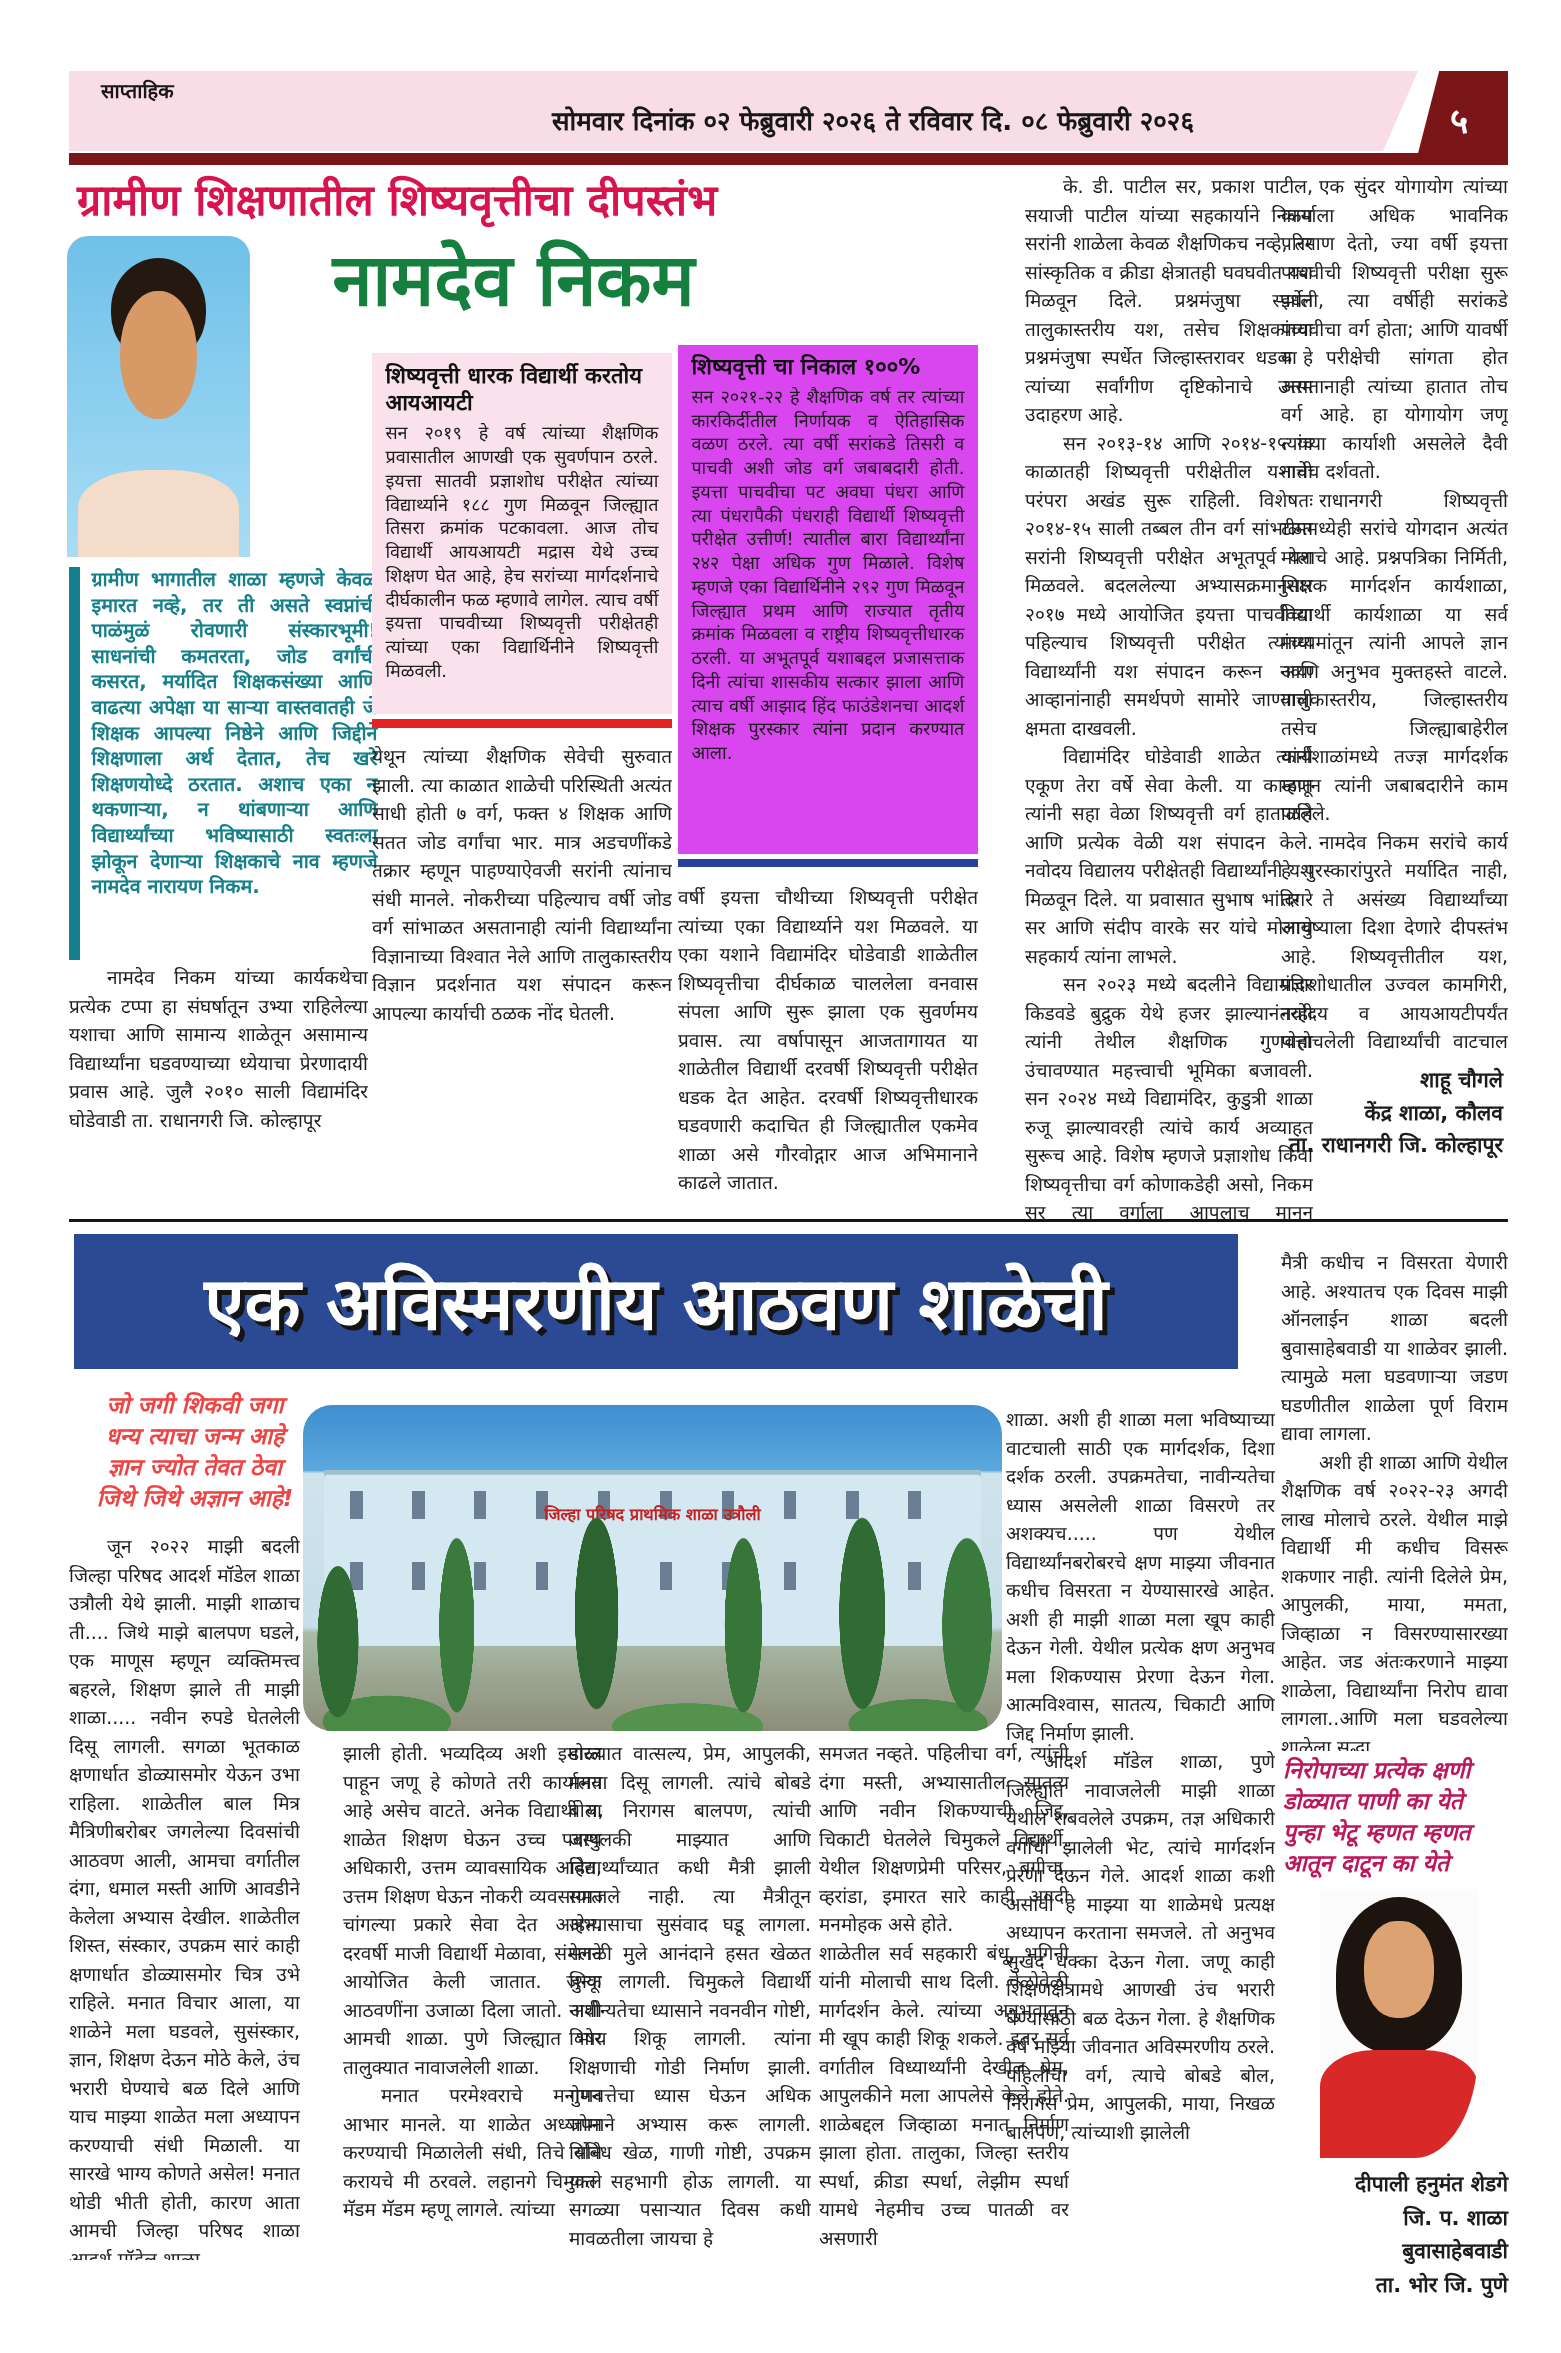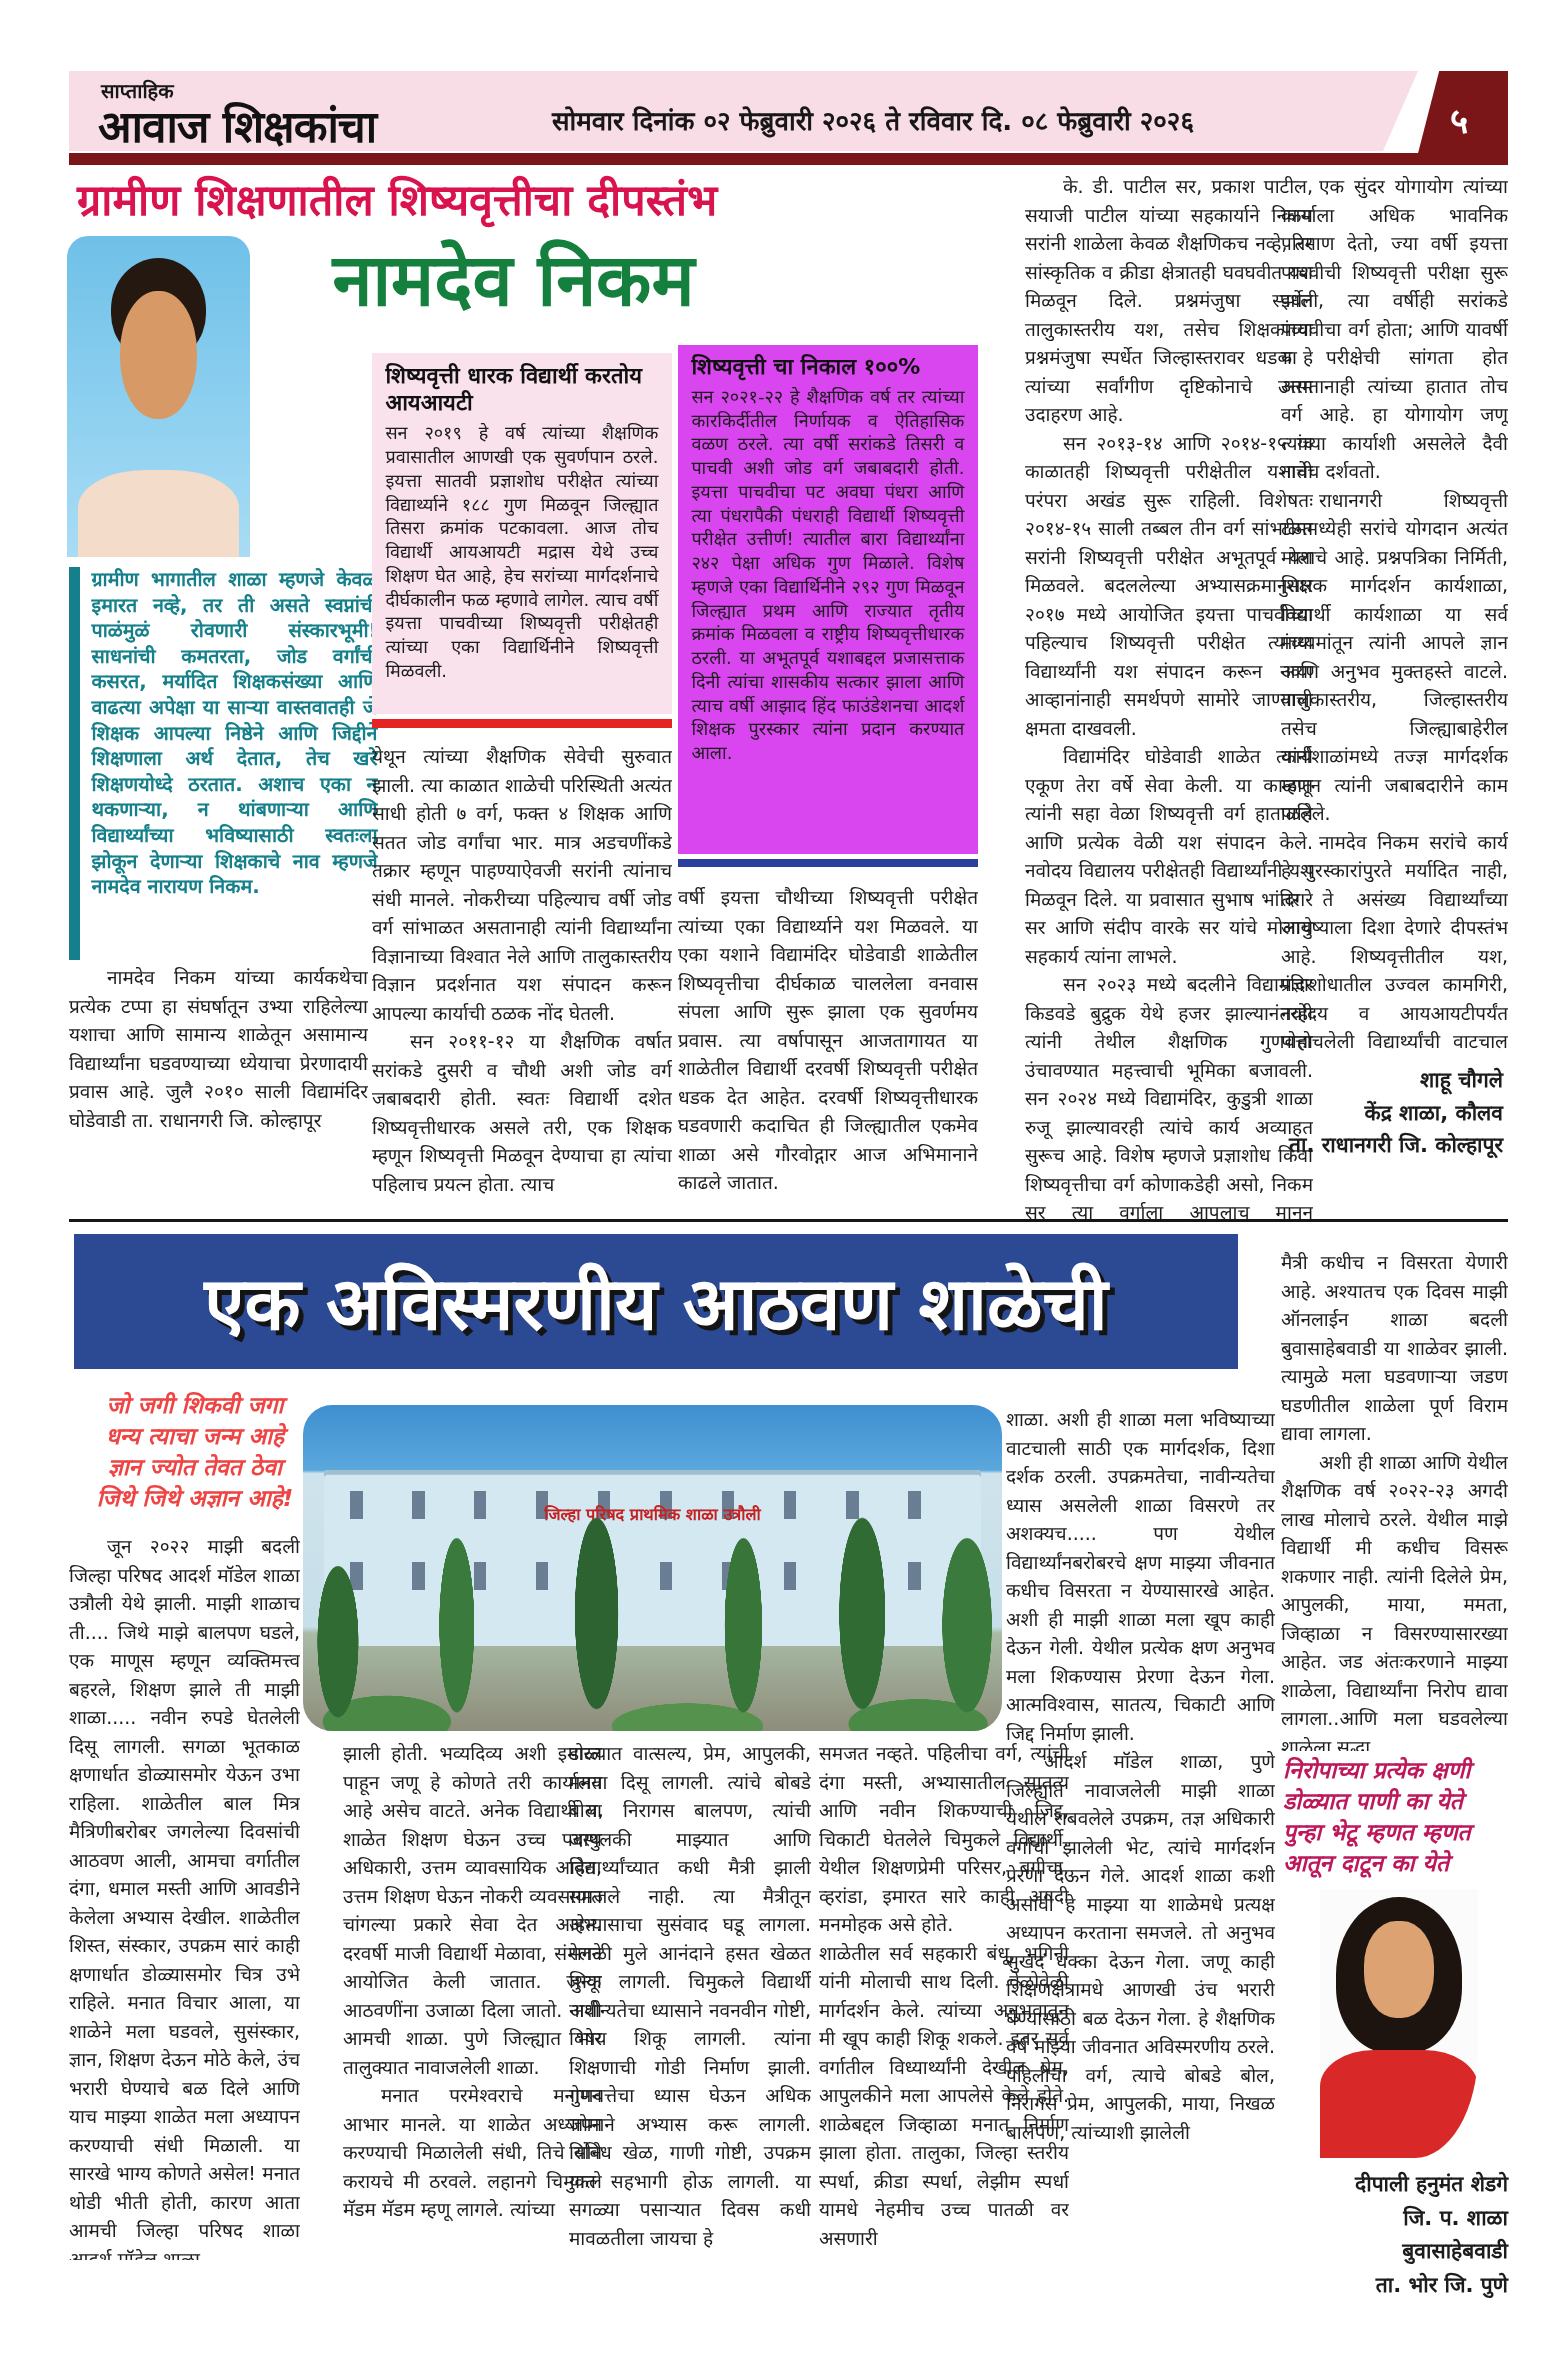--- a/index.html
+++ b/index.html
@@ -87,21 +87,20 @@
   #a2-col4{left:819px;top:1739px;width:250px;height:523px;}
 </style>
 </head>
 <body>
 
 <div id="page">
 
   <div class="abs" id="masthead-bg"></div>
   <div class="abs" id="pagenum-box"></div>
   <div class="abs" id="weekly-label">साप्ताहिक</div>
-  <div class="abs" id="paper-name">आवाज शिक्षकांचा</div>
   <div class="abs" id="date-line">सोमवार दिनांक ०२ फेब्रुवारी २०२६ ते रविवार दि. ०८ फेब्रुवारी २०२६</div>
   <div class="abs" id="pagenum">५</div>
   <div class="abs" id="top-rule"></div>
 
   <div>
     <div class="abs" id="a1-headline">ग्रामीण शिक्षणातील शिष्यवृत्तीचा दीपस्तंभ</div>
     <div class="abs" id="a1-subheadline">नामदेव निकम</div>
 
     <div class="abs" id="a1-photo">
       <div class="man-hair"></div>
@@ -112,21 +111,20 @@
     <div class="abs just ovh" id="a1-intro">ग्रामीण भागातील शाळा म्हणजे केवळ इमारत नव्हे, तर ती असते स्वप्नांची पाळंमुळं रोवणारी संस्कारभूमी! साधनांची कमतरता, जोड वर्गांची कसरत, मर्यादित शिक्षकसंख्या आणि वाढत्या अपेक्षा या साऱ्या वास्तवातही जे शिक्षक आपल्या निष्ठेने आणि जिद्दीने शिक्षणाला अर्थ देतात, तेच खरे शिक्षणयोध्दे ठरतात. अशाच एका न थकणाऱ्या, न थांबणाऱ्या आणि विद्यार्थ्यांच्या भविष्यासाठी स्वतःला झोकून देणाऱ्या शिक्षकाचे नाव म्हणजे नामदेव नारायण निकम.</div>
     <div class="abs just body-txt ind ovh" id="a1-col1-p2">नामदेव निकम यांच्या कार्यकथेचा प्रत्येक टप्पा हा संघर्षातून उभ्या राहिलेल्या यशाचा आणि सामान्य शाळेतून असामान्य विद्यार्थ्यांना घडवण्याच्या ध्येयाचा प्रेरणादायी प्रवास आहे. जुलै २०१० साली विद्यामंदिर घोडेवाडी ता. राधानगरी जि. कोल्हापूर</div>
 
     <div class="abs ovh" id="a1-box1">
       <div class="box-title">शिष्यवृत्ती धारक विद्यार्थी करतोय आयआयटी</div>
       <div class="box-body">सन २०१९ हे वर्ष त्यांच्या शैक्षणिक प्रवासातील आणखी एक सुवर्णपान ठरले. इयत्ता सातवी प्रज्ञाशोध परीक्षेत त्यांच्या विद्यार्थ्याने १८८ गुण मिळवून जिल्ह्यात तिसरा क्रमांक पटकावला. आज तोच विद्यार्थी आयआयटी मद्रास येथे उच्च शिक्षण घेत आहे, हेच सरांच्या मार्गदर्शनाचे दीर्घकालीन फळ म्हणावे लागेल. त्याच वर्षी इयत्ता पाचवीच्या शिष्यवृत्ती परीक्षेतही त्यांच्या एका विद्यार्थिनीने शिष्यवृत्ती मिळवली.</div>
     </div>
     <div class="abs" id="a1-box1-line"></div>
     <div class="abs just body-txt ovh" id="a1-col2">
       <div>येथून त्यांच्या शैक्षणिक सेवेची सुरुवात झाली. त्या काळात शाळेची परिस्थिती अत्यंत साधी होती ७ वर्ग, फक्त ४ शिक्षक आणि सतत जोड वर्गांचा भार. मात्र अडचणींकडे तक्रार म्हणून पाहण्याऐवजी सरांनी त्यांनाच संधी मानले. नोकरीच्या पहिल्याच वर्षी जोड वर्ग सांभाळत असतानाही त्यांनी विद्यार्थ्यांना विज्ञानाच्या विश्वात नेले आणि तालुकास्तरीय विज्ञान प्रदर्शनात यश संपादन करून आपल्या कार्याची ठळक नोंद घेतली.</div>
-      <div class="ind">सन २०११-१२ या शैक्षणिक वर्षात सरांकडे दुसरी व चौथी अशी जोड वर्ग जबाबदारी होती. स्वतः विद्यार्थी दशेत शिष्यवृत्तीधारक असले तरी, एक शिक्षक म्हणून शिष्यवृत्ती मिळवून देण्याचा हा त्यांचा पहिलाच प्रयत्न होता. त्याच</div>
     </div>
 
     <div class="abs ovh" id="a1-box2">
       <div class="box-title">शिष्यवृत्ती चा निकाल १००%</div>
       <div class="box-body">सन २०२१-२२ हे शैक्षणिक वर्ष तर त्यांच्या कारकिर्दीतील निर्णायक व ऐतिहासिक वळण ठरले. त्या वर्षी सरांकडे तिसरी व पाचवी अशी जोड वर्ग जबाबदारी होती. इयत्ता पाचवीचा पट अवघा पंधरा आणि त्या पंधरापैकी पंधराही विद्यार्थी शिष्यवृत्ती परीक्षेत उत्तीर्ण! त्यातील बारा विद्यार्थ्यांना २४२ पेक्षा अधिक गुण मिळाले. विशेष म्हणजे एका विद्यार्थिनीने २९२ गुण मिळवून जिल्ह्यात प्रथम आणि राज्यात तृतीय क्रमांक मिळवला व राष्ट्रीय शिष्यवृत्तीधारक ठरली. या अभूतपूर्व यशाबद्दल प्रजासत्ताक दिनी त्यांचा शासकीय सत्कार झाला आणि त्याच वर्षी आझाद हिंद फाउंडेशनचा आदर्श शिक्षक पुरस्कार त्यांना प्रदान करण्यात आला.</div>
     </div>
     <div class="abs" id="a1-box2-line"></div>
     <div class="abs just body-txt ovh" id="a1-col3">वर्षी इयत्ता चौथीच्या शिष्यवृत्ती परीक्षेत त्यांच्या एका विद्यार्थ्याने यश मिळवले. या एका यशाने विद्यामंदिर घोडेवाडी शाळेतील शिष्यवृत्तीचा दीर्घकाळ चाललेला वनवास संपला आणि सुरू झाला एक सुवर्णमय प्रवास. त्या वर्षापासून आजतागायत या शाळेतील विद्यार्थी दरवर्षी शिष्यवृत्ती परीक्षेत धडक देत आहेत. दरवर्षी शिष्यवृत्तीधारक घडवणारी कदाचित ही जिल्ह्यातील एकमेव शाळा असे गौरवोद्गार आज अभिमानाने काढले जातात.</div>
 
     <div class="abs just body-txt ovh" id="a1-col4">

